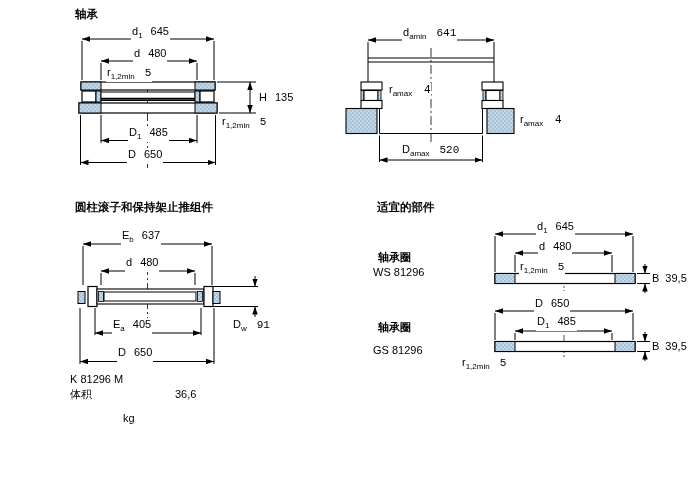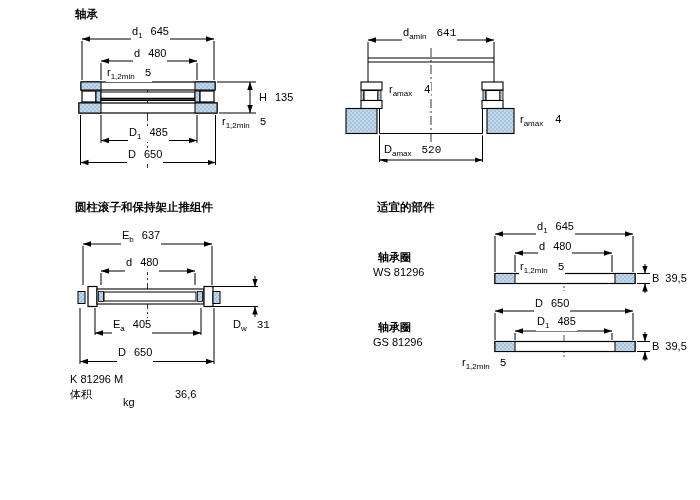--- a/index.html
+++ b/index.html
@@ -196,37 +196,37 @@
 <div class="lbl dim" style="left:133px;top:47px"><span>d</span><sub></sub><span class="dv">480</span></div>
 <div class="lbl dim g10" style="left:106px;top:66px"><span>r</span><sub>1,2min</sub><span class="dv">5</span></div>
 <div class="lbl dim" style="left:258px;top:91px"><span>H</span><sub></sub><span class="dv">135</span></div>
 <div class="lbl dim g10" style="left:221px;top:115px"><span>r</span><sub>1,2min</sub><span class="dv">5</span></div>
 <div class="lbl dim" style="left:128px;top:126px"><span>D</span><sub>1</sub><span class="dv">485</span></div>
 <div class="lbl dim" style="left:127px;top:148px"><span>D</span><sub></sub><span class="dv">650</span></div>
 
 <div class="lbl dim g10" style="left:402px;top:26px"><span>d</span><sub>amin</sub><span class="dv">641</span></div>
 <div class="lbl dim g12" style="left:388px;top:83px"><span>r</span><sub>amax</sub><span class="dv">4</span></div>
 <div class="lbl dim g12" style="left:519px;top:113px"><span>r</span><sub>amax</sub><span class="dv">4</span></div>
-<div class="lbl dim g10" style="left:383px;top:143px"><span>D</span><sub>amax</sub><span class="dv">520</span></div>
+<div class="lbl dim g10" style="left:401px;top:143px"><span>D</span><sub>amax</sub><span class="dv">520</span></div>
 
 <div class="lbl dim" style="left:121px;top:229px"><span>E</span><sub>b</sub><span class="dv">637</span></div>
 <div class="lbl dim" style="left:125px;top:256px"><span>d</span><sub></sub><span class="dv">480</span></div>
-<div class="lbl dim g10" style="left:232px;top:318px"><span>D</span><sub>w</sub><span class="dv">31</span></div>
+<div class="lbl dim g10" style="left:232px;top:318px"><span>D</span><sub>w</sub><span class="dv">91</span></div>
 <div class="lbl dim" style="left:112px;top:318px"><span>E</span><sub>a</sub><span class="dv">405</span></div>
 <div class="lbl dim" style="left:117px;top:346px"><span>D</span><sub></sub><span class="dv">650</span></div>
 
 <div class="lbl plain" style="left:70px;top:373px">K 81296 M</div>
 <div class="lbl plain" style="left:70px;top:388px">体积</div>
-<div class="lbl plain" style="left:123px;top:396px">kg</div>
+<div class="lbl plain" style="left:123px;top:412px">kg</div>
 <div class="lbl plain" style="left:175px;top:388px">36,6</div>
 
 <div class="lbl plain bold" style="left:378px;top:251px">轴承圈</div>
 <div class="lbl plain" style="left:373px;top:266px">WS 81296</div>
 <div class="lbl plain bold" style="left:378px;top:321px">轴承圈</div>
-<div class="lbl plain" style="left:373px;top:336px">GS 81296</div>
+<div class="lbl plain" style="left:373px;top:344px">GS 81296</div>
 
 <div class="lbl dim" style="left:536px;top:220px"><span>d</span><sub>1</sub><span class="dv">645</span></div>
 <div class="lbl dim" style="left:538px;top:240px"><span>d</span><sub></sub><span class="dv">480</span></div>
 <div class="lbl dim g10" style="left:519px;top:260px"><span>r</span><sub>1,2min</sub><span class="dv">5</span></div>
 <div class="lbl dim" style="left:651px;top:272px"><span>B</span><sub></sub><span class="dv" style="margin-left:6px">39,5</span></div>
 
 <div class="lbl dim" style="left:534px;top:297px"><span>D</span><sub></sub><span class="dv">650</span></div>
 <div class="lbl dim" style="left:536px;top:315px"><span>D</span><sub>1</sub><span class="dv">485</span></div>
 <div class="lbl dim" style="left:651px;top:340px"><span>B</span><sub></sub><span class="dv" style="margin-left:6px">39,5</span></div>
 <div class="lbl dim g10" style="left:461px;top:356px"><span>r</span><sub>1,2min</sub><span class="dv">5</span></div>

